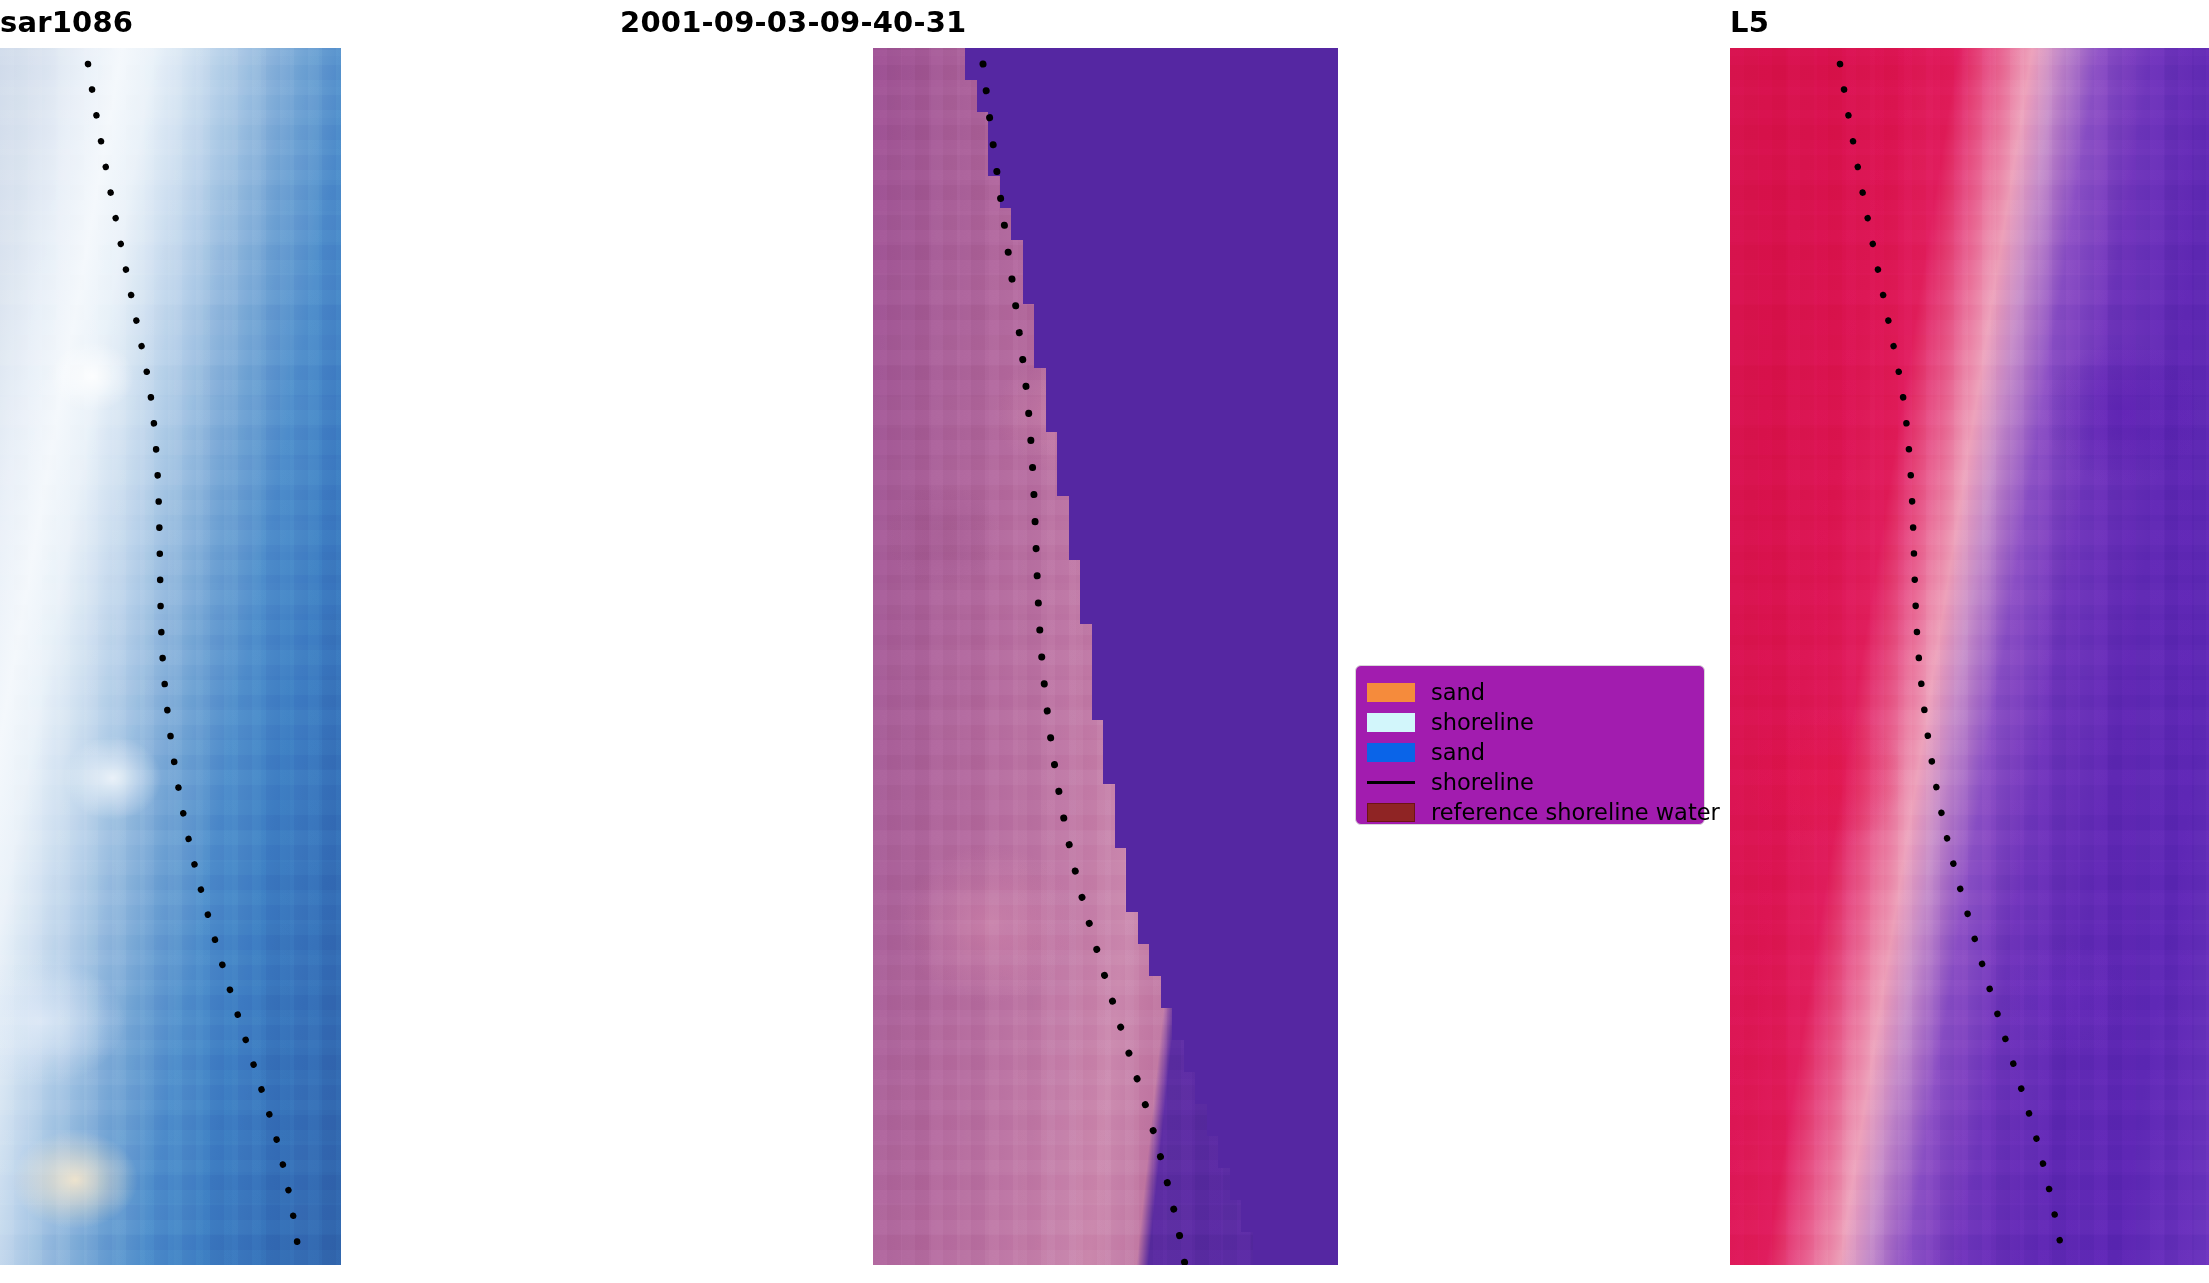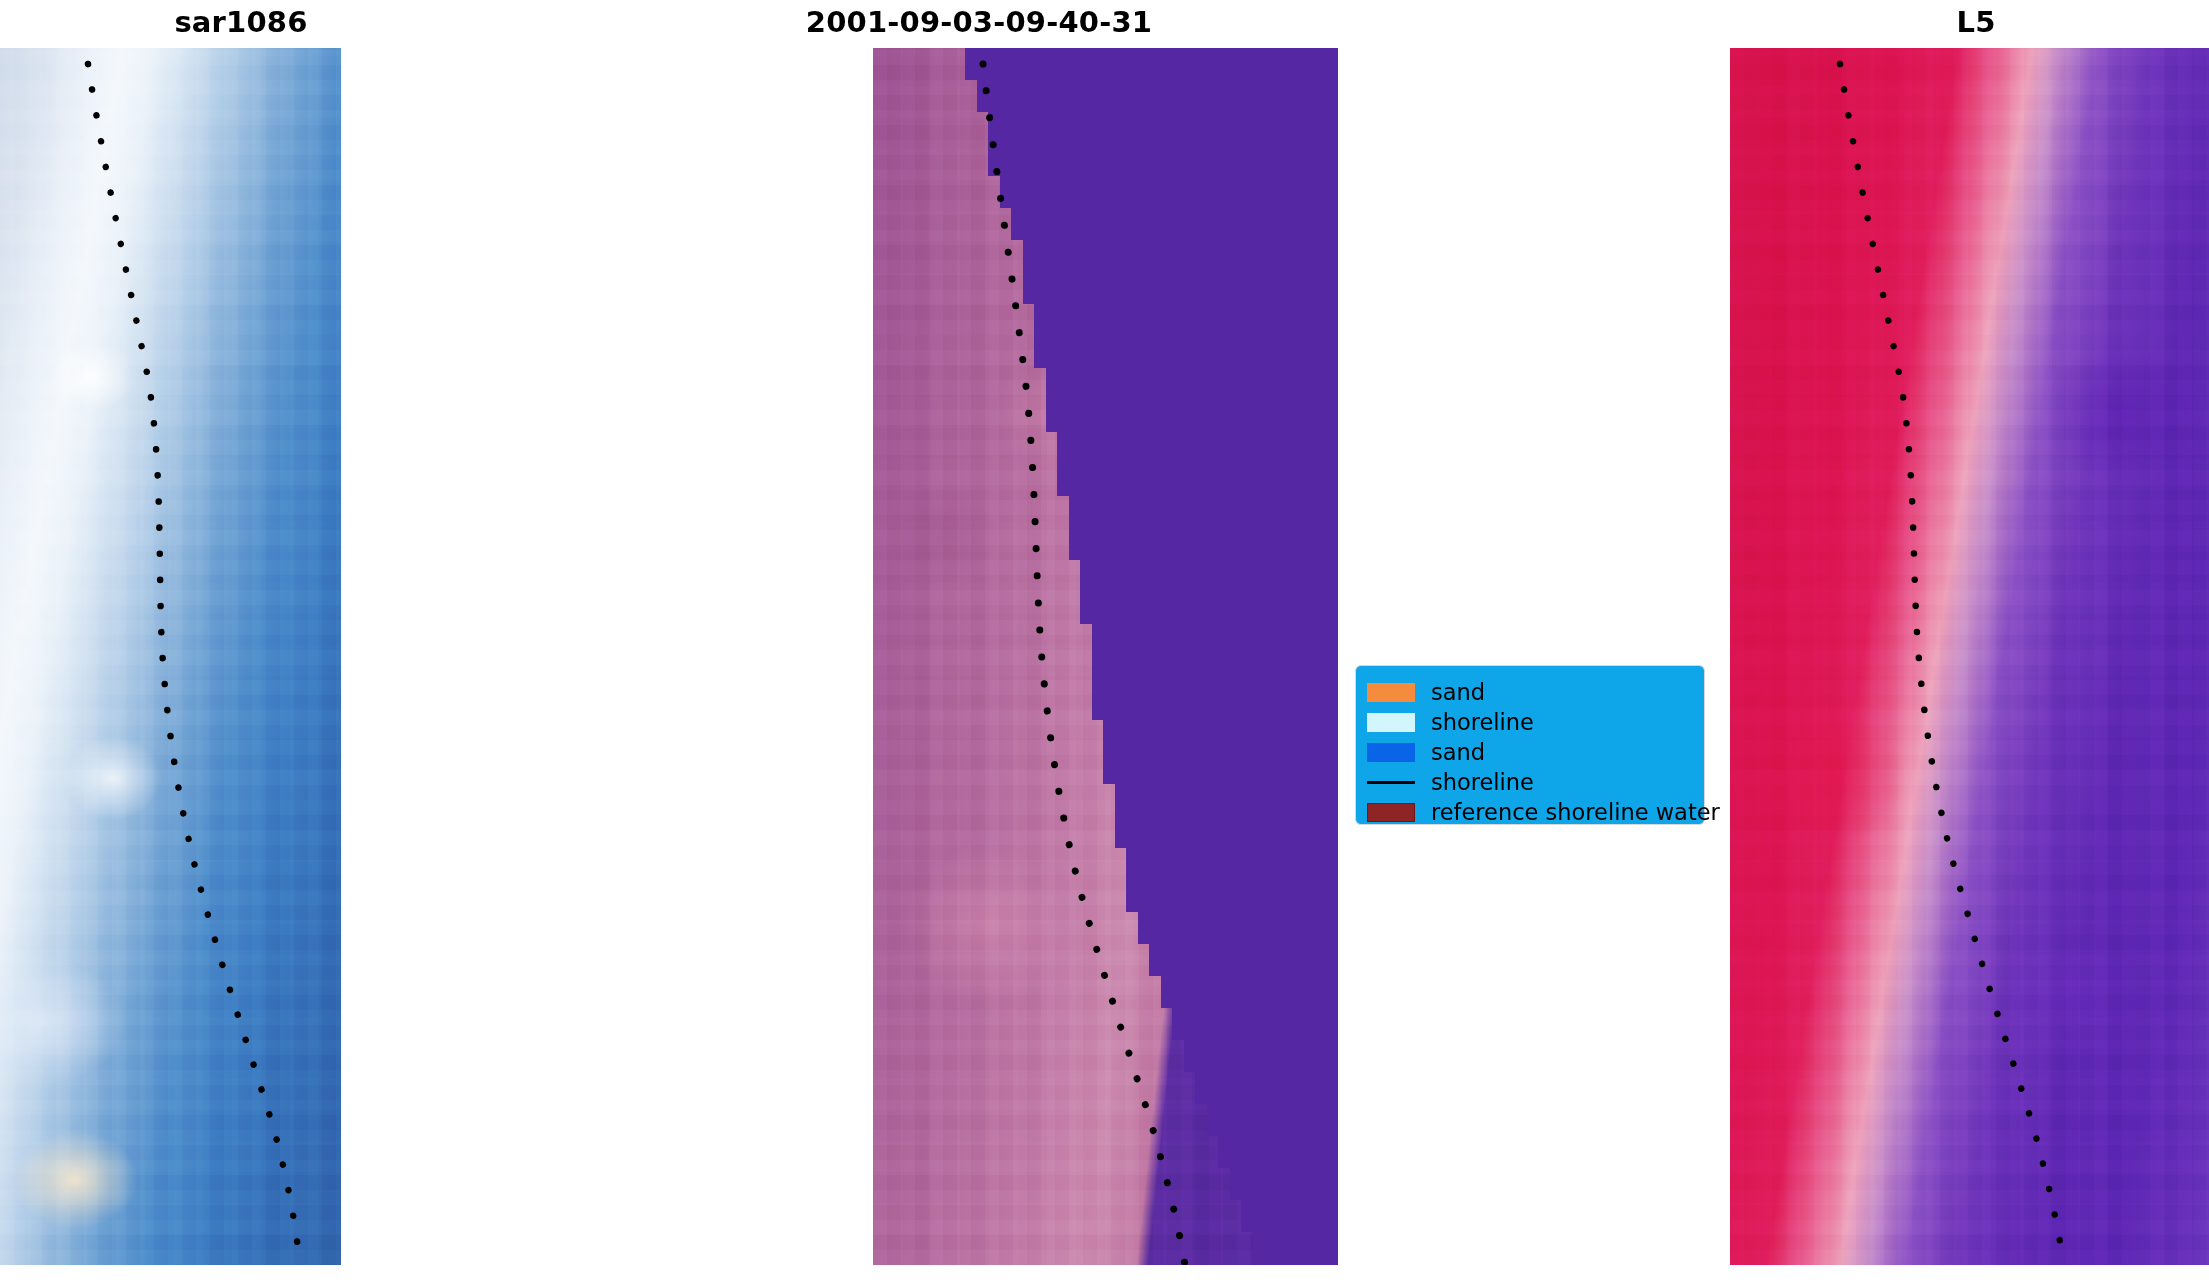--- a/index.html
+++ b/index.html
@@ -1,20 +1,20 @@
 <!DOCTYPE html>
 <html><head>
 <meta charset="utf-8">
 <style>
   html,body{margin:0;padding:0;background:#ffffff;}
   body{width:2209px;height:1283px;position:relative;overflow:hidden;
        font-family:"DejaVu Sans","Liberation Sans",sans-serif;}
 
   .panel-wrap{position:absolute;top:0;}
-  .panel-title{position:absolute;top:0;left:0;width:100%;text-align:center;
+  .panel-title{position:absolute;top:0;left:0;width:100%;
                font-size:29px;font-weight:bold;color:#000000;line-height:44px;
                letter-spacing:.2px;}
   .panel-img{position:absolute;top:48px;left:0;overflow:hidden;}
 
   
   #p1 .panel-img{background:
       radial-gradient(ellipse 90px 70px at 22% 93%, rgba(255,236,205,.85), rgba(255,236,205,0) 70%),
       radial-gradient(ellipse 70px 60px at 33% 60%, rgba(255,255,255,.75), rgba(255,255,255,0) 70%),
       radial-gradient(ellipse 60px 50px at 27% 27%, rgba(255,255,255,.85), rgba(255,255,255,0) 70%),
       radial-gradient(ellipse 120px 90px at 12% 80%, rgba(225,235,248,.8), rgba(225,235,248,0) 70%),
@@ -46,21 +46,21 @@
      mix-blend-mode:overlay;}
   .mosaic2{position:absolute;inset:0;pointer-events:none;opacity:.22;
      background-image:
        repeating-linear-gradient(90deg, rgba(255,255,255,.14) 0 29px, rgba(0,0,0,.08) 29px 58px),
        repeating-linear-gradient(0deg,  rgba(0,0,0,.07) 0 31px, rgba(255,255,255,.11) 31px 62px);
      mix-blend-mode:soft-light;}
 
   .shoreline{position:absolute;inset:0;pointer-events:none;}
 
   
-  #legend{position:absolute;background:#0ea5e9;border:1.4px solid #d7d7d7;
+  #legend{position:absolute;background:#a21caf;border:1.4px solid #d7d7d7;
           border-radius:6px;box-sizing:border-box;padding:11px 12px 11px 11px;}
   .leg-row{display:flex;align-items:center;height:30px;}
   .leg-key{width:48px;height:19px;flex:0 0 48px;margin-right:16px;
            display:flex;align-items:center;justify-content:center;}
   .leg-patch{width:48px;height:19px;box-sizing:border-box;}
   .leg-line{width:48px;height:0;border-top:3px solid #000000;}
   .leg-label{font-size:22.5px;color:#000000;white-space:nowrap;line-height:30px;}
 </style>
 </head>
 <body>

